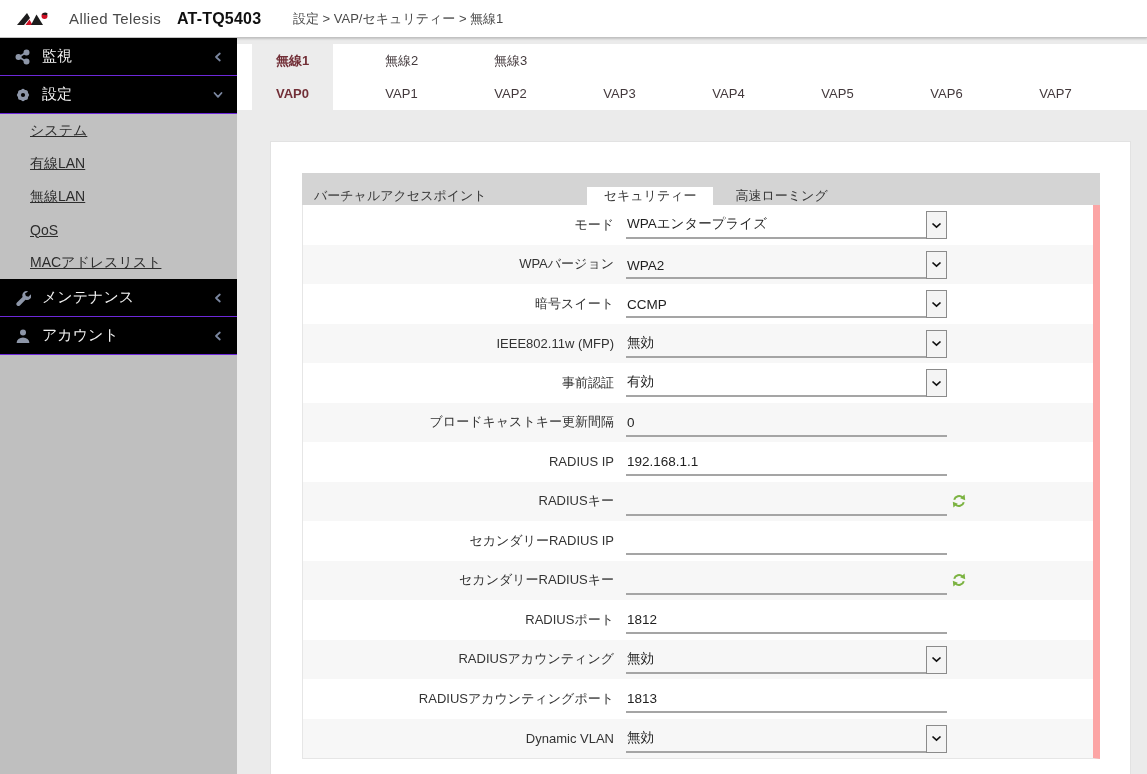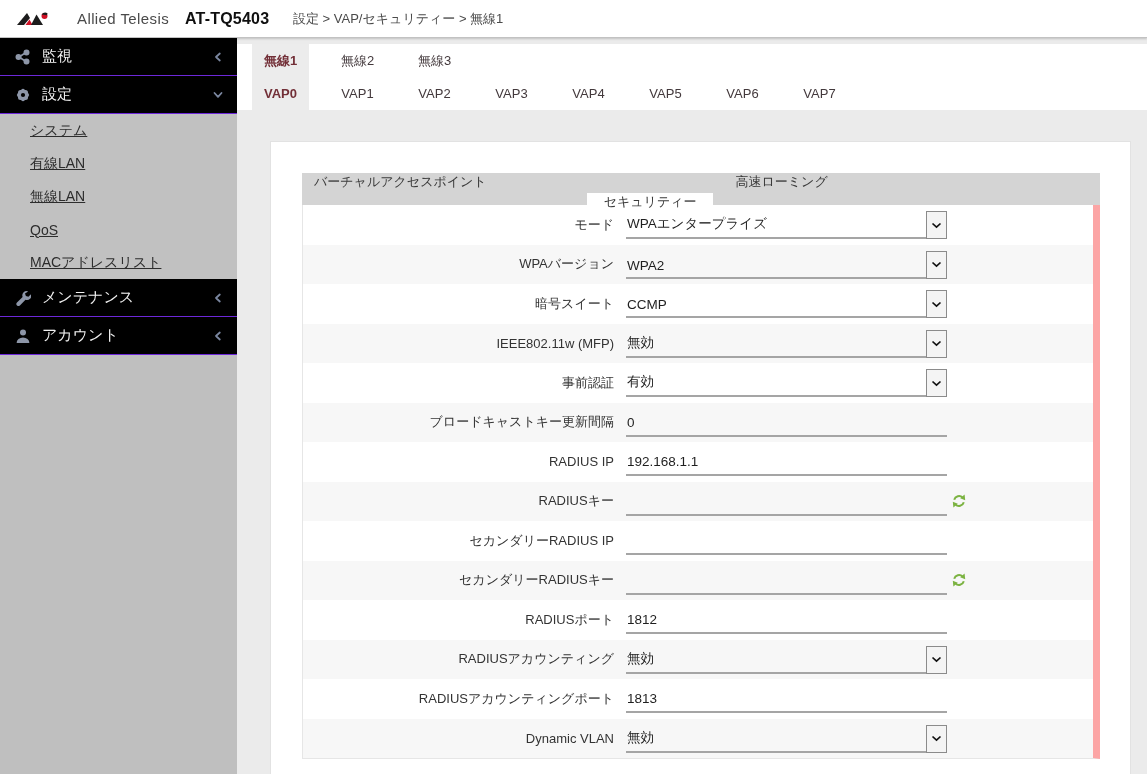--- a/index.html
+++ b/index.html
@@ -6,49 +6,49 @@
   body{
     width:1147px;height:774px;position:relative;overflow:hidden;
     background:#ebebeb;font-family:"Liberation Sans",sans-serif;
     -webkit-font-smoothing:antialiased;
   }
   
   .header{position:absolute;top:0;left:0;width:1147px;height:37px;background:#fff;
     border-bottom:1px solid #c2c2c2;box-shadow:0 1px 2px rgba(0,0,0,.18);z-index:20;
     display:flex;align-items:center;}
   .logo{display:flex;align-items:center;margin-left:16px;}
-  .brand-text{font-size:15px;color:#4a4a4a;letter-spacing:.4px;margin-left:15px;}
+  .brand-text{font-size:15px;color:#4a4a4a;letter-spacing:.4px;margin-left:7px;}
   .model{margin-left:16px;font-size:16px;font-weight:bold;color:#101010;letter-spacing:.2px;}
   .breadcrumb{position:absolute;left:293px;top:0;height:37px;line-height:37px;
     font-size:13px;color:#4a4a4a;}
   
   .sidebar{position:absolute;top:38px;left:0;width:237px;height:736px;background:#bfbfbf;
     display:flex;flex-direction:column;}
   .menu-item{height:37px;flex:0 0 37px;background:#000;color:#f2f2f2;display:flex;
     align-items:center;padding:0 14px;font-size:15px;border-bottom:1px solid #6d28d9;
     box-sizing:content-box;cursor:pointer;}
   .mi-icon{width:17px;height:16px;margin-right:11px;display:inline-flex;align-items:center;justify-content:center;}
   .mi-label{flex:1;}
   .chev{width:10px;height:10px;display:inline-flex;align-items:center;justify-content:center;}
   .submenu{background:#c1c1c1;}
   .submenu-item{height:33px;display:flex;align-items:center;padding-left:30px;
     font-size:14px;color:#2d2d2d;cursor:pointer;text-decoration:underline;}
   .submenu-item.selected{background:#7a7a7a;color:#ffffff;}
   .sidebar-filler{flex:1;background:#bfbfbf;}
   
   .tabs-block{position:absolute;left:237px;top:44px;width:910px;height:66px;background:#fff;}
   .tab-row{height:33px;display:flex;align-items:stretch;padding-left:15px;}
-  .rtab{min-width:45px;padding:0 6px;display:flex;align-items:center;justify-content:center;
-    font-size:13px;color:#43393c;margin-right:20px;cursor:pointer;white-space:nowrap;}
+  .rtab{min-width:45px;padding:0 18px;display:flex;align-items:center;justify-content:center;
+    font-size:13px;color:#43393c;margin-right:28px;cursor:pointer;white-space:nowrap;}
   .rtab.active{background:#ececec;color:#722f37;font-weight:bold;}
   
   .panel{position:absolute;left:270px;top:141px;width:861px;height:650px;background:#fff;
     border:1px solid #e2e2e2;box-sizing:border-box;}
   .form-wrap{position:absolute;left:31px;top:31px;width:798px;}
-  .ptabs{height:32px;background:#d4d4d4;display:flex;align-items:flex-start;}
+  .ptabs{height:32px;background:#d4d4d4;display:flex;align-items:flex-end;}
   .ptab{display:flex;align-items:center;padding:0 12px;font-size:13px;color:#3a3a3a;
     cursor:pointer;white-space:nowrap;}
   .ptab.active{background:#fff;padding:0 17px;margin-top:20px;}
   .ptab-sp1{width:88px;} .ptab-sp2{width:10px;}
   
   .form-table{border-left:1px solid #e6e6e6;border-right:7px solid #fca5a5;
     border-bottom:1px solid #e6e6e6;box-sizing:border-box;}
   .frow{height:39.5px;display:flex;box-sizing:border-box;}
   .frow:nth-child(even){background:#f7f7f7;}
   .fl-cell{width:323px;flex:0 0 323px;display:flex;align-items:center;justify-content:flex-end;

